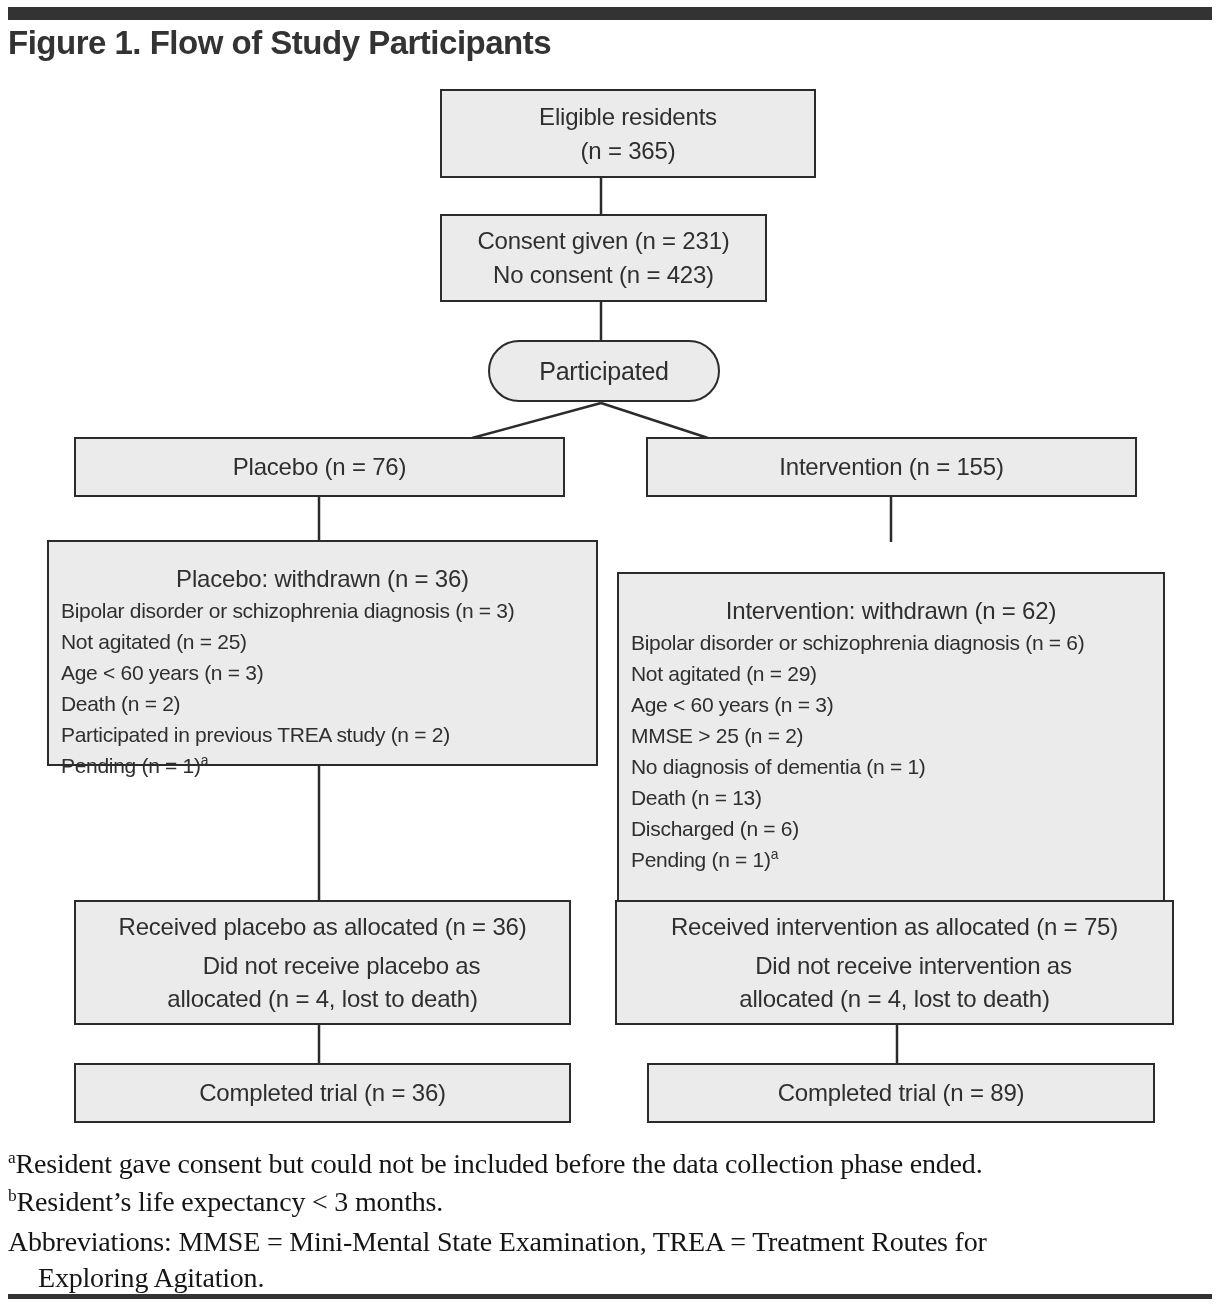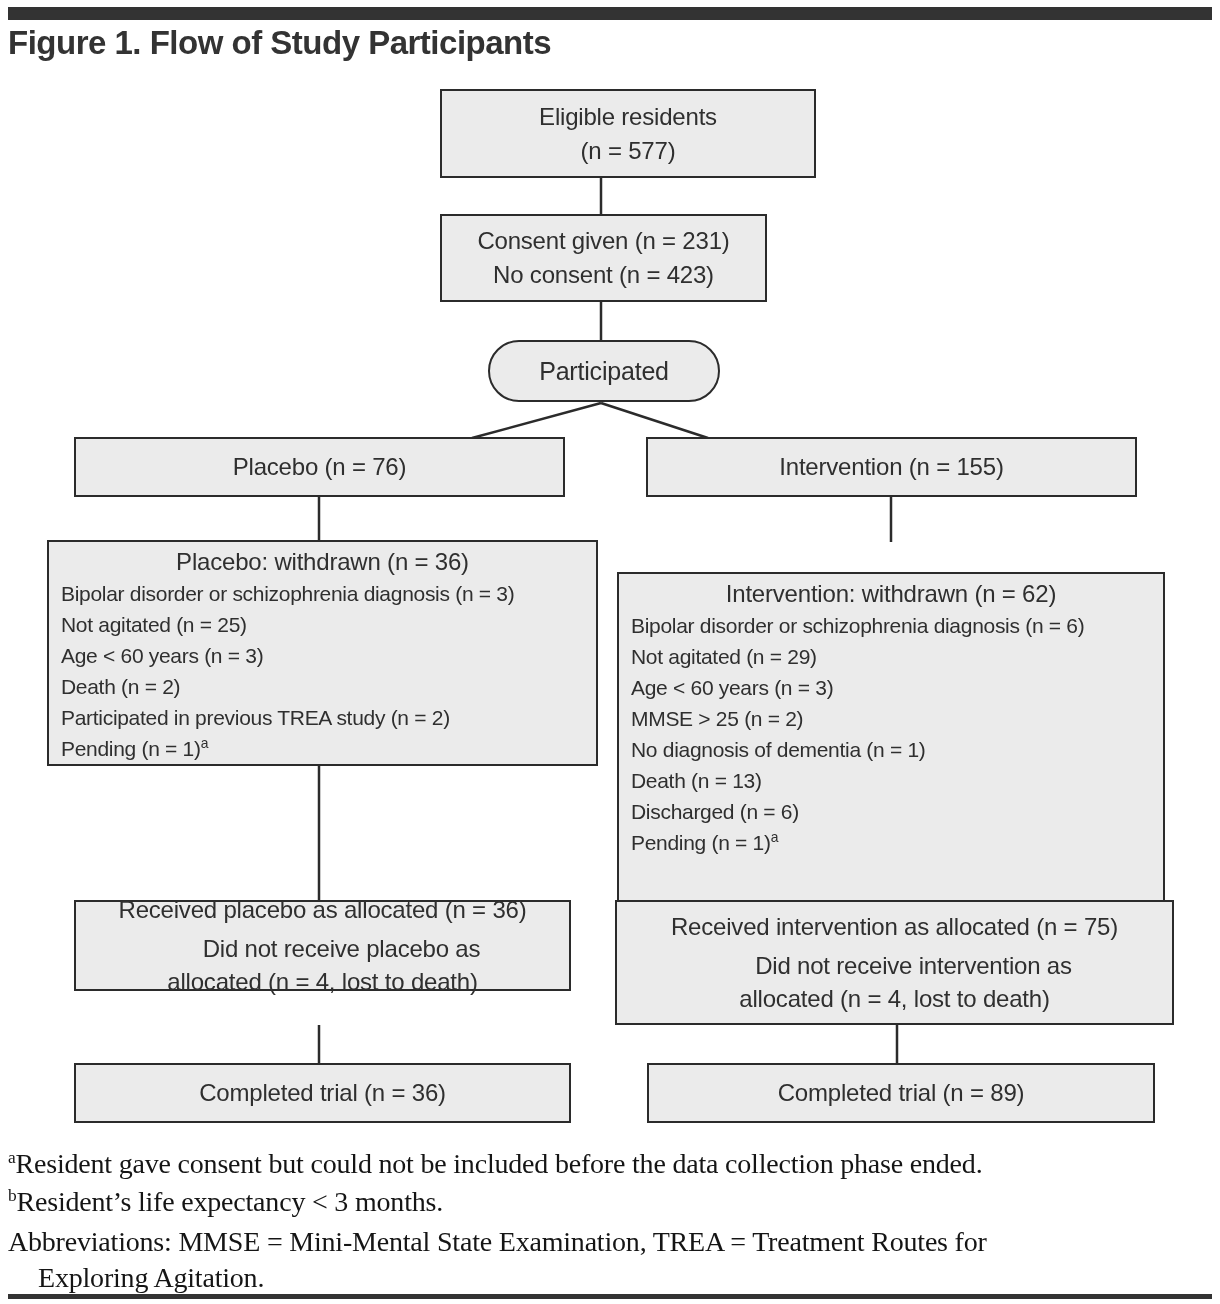--- a/index.html
+++ b/index.html
@@ -21,21 +21,21 @@
     position:absolute;box-sizing:border-box;
     background:#ebebeb;border:2.5px solid #2b2b2b;
     display:flex;flex-direction:column;
     align-items:center;justify-content:center;
     text-align:center;
     font-size:24px;line-height:34px;letter-spacing:-0.2px;
   }
   .box.pill{border-radius:31px;font-size:25px;}
   .box.list{
     justify-content:flex-start;align-items:stretch;text-align:left;
-    padding-top:3px;
+    padding-top:20px;
   }
   .box.list .box-title{font-size:24px;line-height:33px;text-align:center;}
   .box.list .item{font-size:21px;line-height:31px;letter-spacing:-0.3px;padding:0 8px 0 12px;}
   .box .gap-top{margin-top:5px;margin-left:38px;}
   .box .tight{line-height:33px;}
   sup{font-size:0.66em;line-height:0;}
   .footnote{
     position:absolute;left:8px;
     font-family:"Liberation Serif", serif;
     font-size:28px;color:#151515;letter-spacing:-0.2px;
@@ -62,21 +62,21 @@
       <line x1="891" y1="495" x2="891" y2="542"></line>
       <line x1="319" y1="764" x2="319" y2="902"></line>
       <line x1="891" y1="856" x2="891" y2="902"></line>
       <line x1="319" y1="1025" x2="319" y2="1065"></line>
       <line x1="897" y1="1025" x2="897" y2="1065"></line>
     </g>
   </svg>
 
   <div class="box" style="left:440px;top:89px;width:376px;height:89px;">
     <div>Eligible residents</div>
-    <div>(n = 577)</div>
+    <div>(n = 365)</div>
   </div>
 
   <div class="box" style="left:440px;top:214px;width:327px;height:88px;">
     <div>Consent given (n = 231)</div>
     <div>No consent (n = 423)</div>
   </div>
 
   <div class="box pill" style="left:488px;top:340px;width:232px;height:62px;">
     <div>Participated</div>
   </div>
@@ -104,21 +104,21 @@
     <div class="item">Bipolar disorder or schizophrenia diagnosis (n = 6)</div>
     <div class="item">Not agitated (n = 29)</div>
     <div class="item">Age &lt; 60 years (n = 3)</div>
     <div class="item">MMSE &gt; 25 (n = 2)</div>
     <div class="item">No diagnosis of dementia (n = 1)</div>
     <div class="item">Death (n = 13)</div>
     <div class="item">Discharged (n = 6)</div>
     <div class="item"><span>Pending (n = 1)</span><sup>a</sup></div>
   </div>
 
-  <div class="box" style="left:74px;top:900px;width:497px;height:91px;align-items:center;">
+  <div class="box" style="left:74px;top:900px;width:497px;height:125px;align-items:center;">
     <div>Received placebo as allocated (n = 36)</div>
     <div class="gap-top tight">Did not receive placebo as</div>
     <div class="tight">allocated (n = 4, lost to death)</div>
   </div>
 
   <div class="box" style="left:615px;top:900px;width:559px;height:125px;">
     <div>Received intervention as allocated (n = 75)</div>
     <div class="gap-top tight">Did not receive intervention as</div>
     <div class="tight">allocated (n = 4, lost to death)</div>
   </div>

